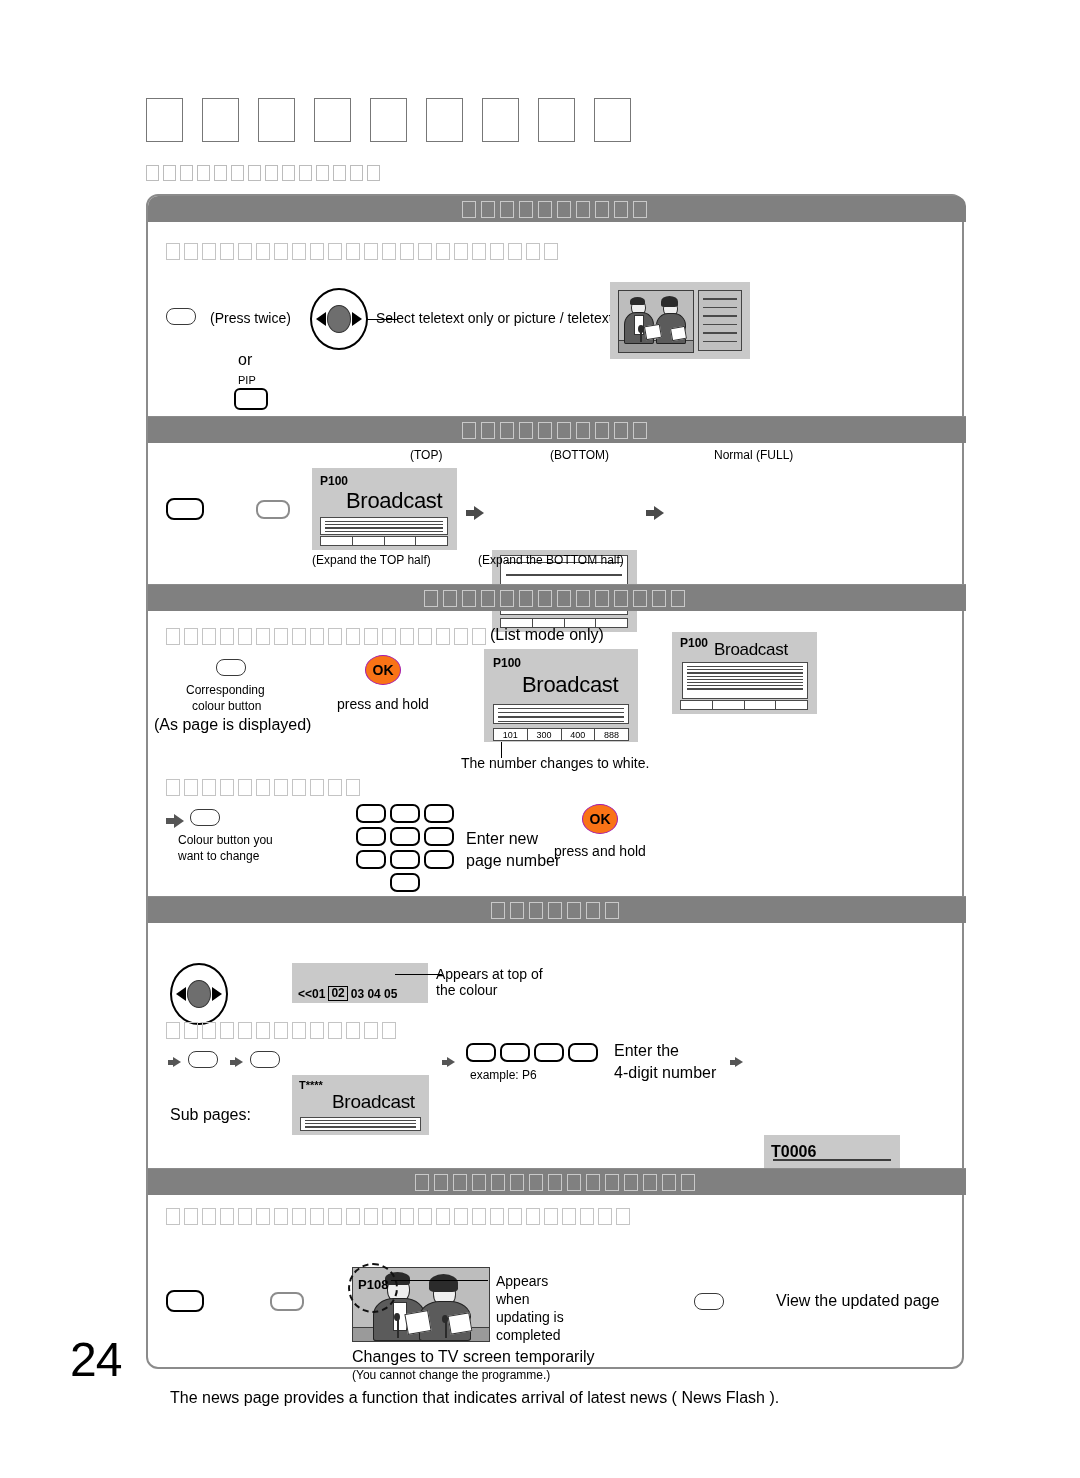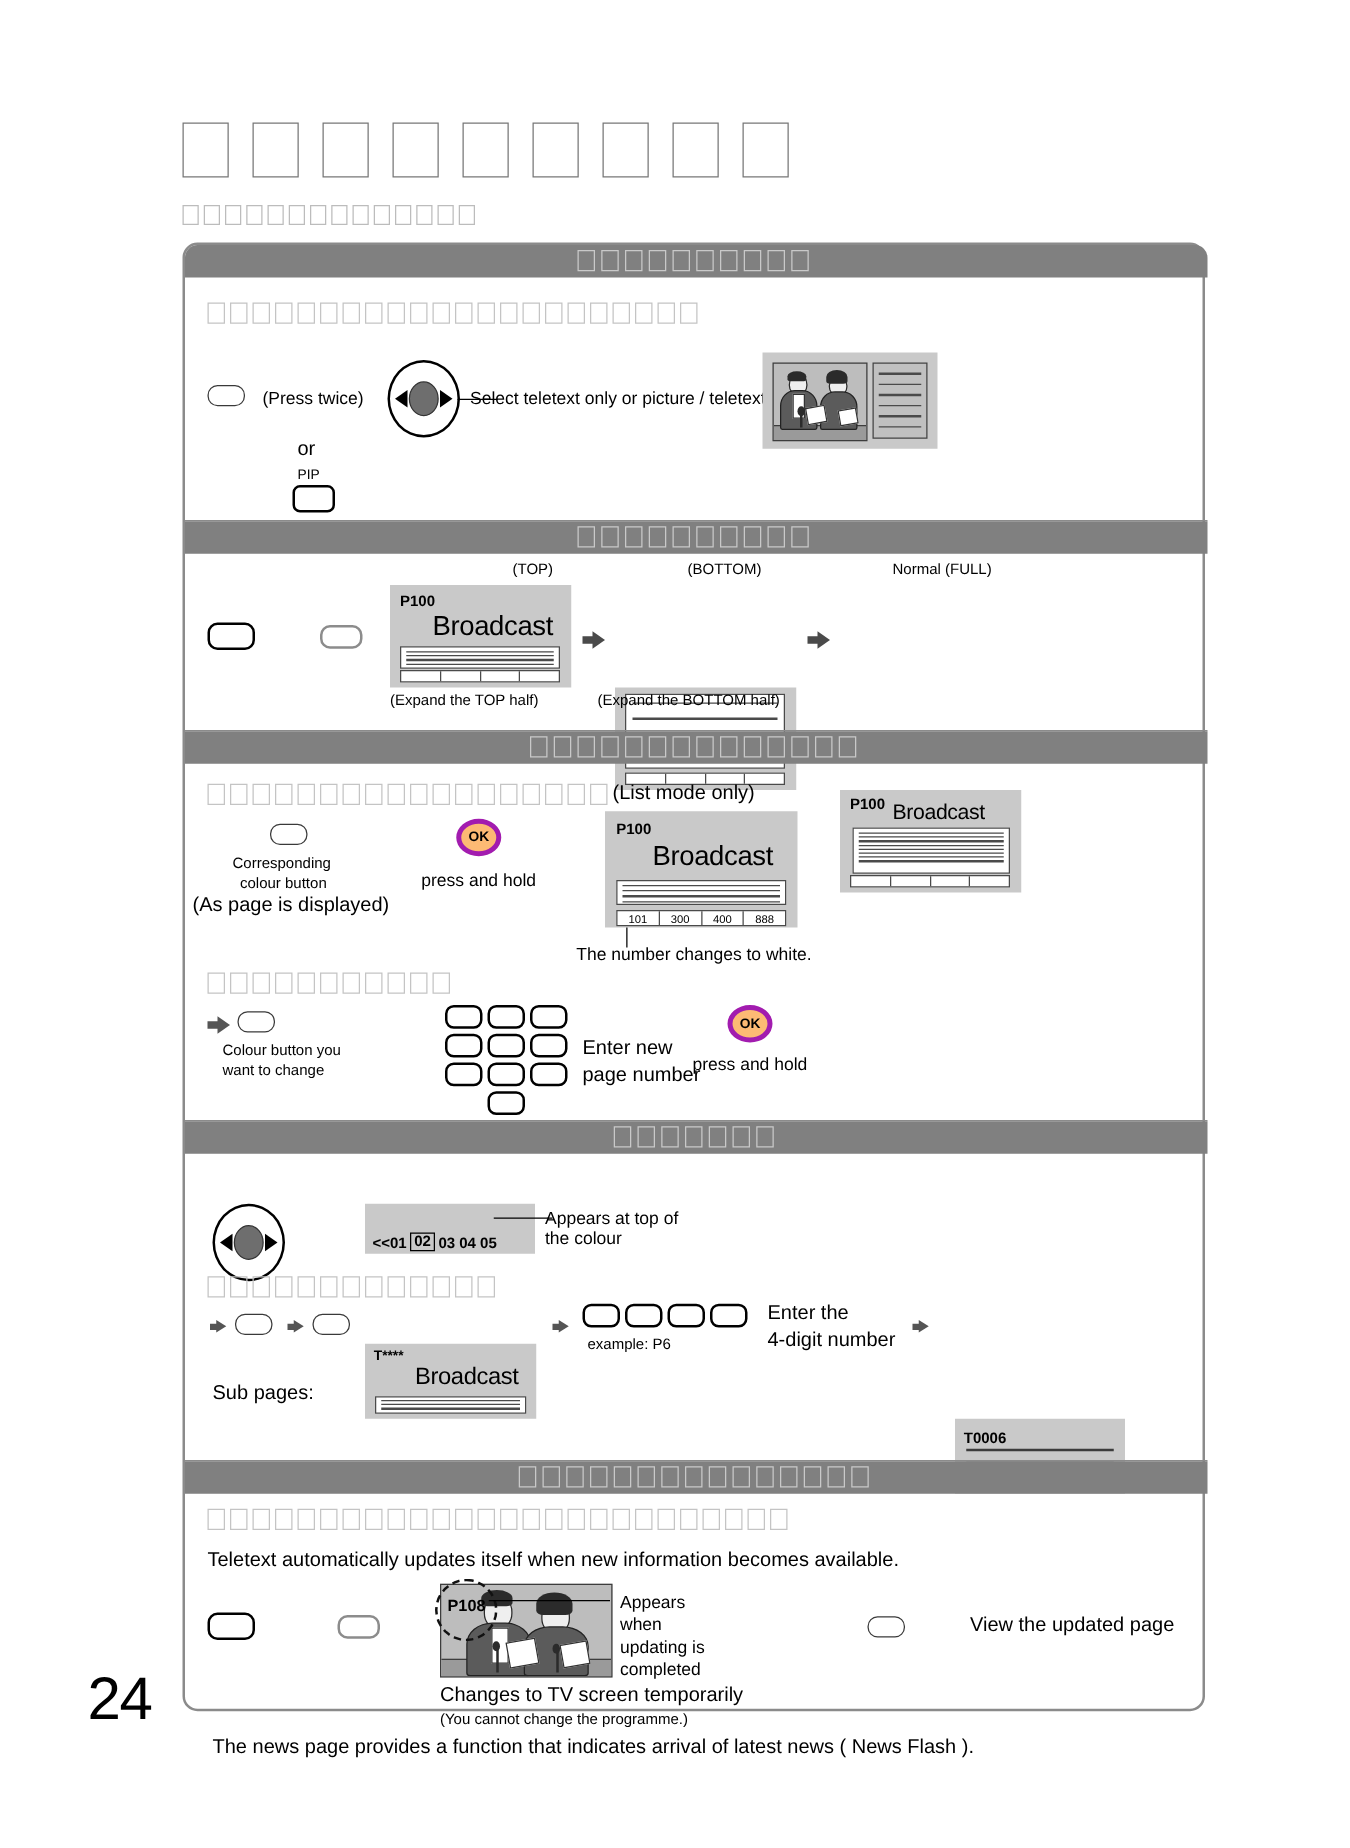--- a/index.html
+++ b/index.html
@@ -27,21 +27,21 @@
   .divline{position:absolute;left:0;width:818px;height:1px;background:#8b8b8b;}
 
   
   .btn{display:inline-block;box-sizing:border-box;border-radius:8px;background:#fff;}
   .btn-lg{width:38px;height:22px;border:2px solid #000;}
   .btn-md{width:34px;height:19px;border:2px solid #8c8c8c;}
   .btn-sm{width:30px;height:17px;border:1.5px solid #3a3a3a;}
   .btn-num{width:30px;height:19px;border:2px solid #000;border-radius:7px;}
   .btn-pip{width:34px;height:22px;border:2px solid #000;border-radius:6px;}
 
-  .ok-btn{display:inline-flex;align-items:center;justify-content:center;width:36px;height:30px;border:4px solid #a21caf;border-radius:50%;font-size:11px;font-weight:bold;box-sizing:border-box;background:#fdba74;}
+  .ok-btn{display:inline-flex;align-items:center;justify-content:center;width:36px;height:30px;border:1px solid #a21caf;border-radius:50%;font-size:14px;font-weight:bold;box-sizing:border-box;background:#f97316;}
 
   
   .joy{position:relative;width:58px;height:62px;border:2px solid #000;border-radius:50%;box-sizing:border-box;background:#fff;display:flex;align-items:center;justify-content:center;}
   .joy .knob{width:22px;height:26px;background:#6e6e6e;border-radius:50%;border:1px solid #333;}
   .joy .ar{position:absolute;top:50%;transform:translateY(-50%);width:0;height:0;}
   .joy .ar.l{left:4px;border-top:7px solid transparent;border-bottom:7px solid transparent;border-right:10px solid #000;}
   .joy .ar.r{right:4px;border-top:7px solid transparent;border-bottom:7px solid transparent;border-left:10px solid #000;}
 
   
   .arrow-r{display:inline-block;position:relative;width:18px;height:14px;vertical-align:middle;}
@@ -349,40 +349,39 @@
       <span class="btn btn-num"></span>
     </div>
     <div class="abs lbl-sm" style="left:322px;top:145px">example: P6</div>
 
     <div class="abs lbl-lg" style="left:466px;top:118px">Enter the</div>
     <div class="abs lbl-lg" style="left:466px;top:140px">4-digit number</div>
 
     <div class="abs" style="left:582px;top:130px"><span class="arrow-r tiny"></span></div>
 
     <div class="tvbox" style="left:616px;top:112px;width:136px;height:60px;">
-      <div class="tv-pagelbl" style="left:7px;top:8px;font-size:12px">T0006</div>
+      <div class="tv-pagelbl" style="left:7px;top:8px;font-size:16px">T0006</div>
       <div class="abs" style="left:9px;top:24px;width:118px">
         <i style="display:block;height:1.5px;background:#3c3c3c;margin-bottom:7px"></i>
         <i style="display:block;height:1.5px;background:#3c3c3c;margin-bottom:7px"></i>
         <i style="display:block;height:1.5px;background:#3c3c3c;margin-bottom:7px"></i>
         <i style="display:block;height:1.5px;background:#3c3c3c;"></i>
       </div>
     </div>
 
     <div class="abs lbl-lg" style="left:22px;top:182px">Sub pages:</div>
   </div>
   <div class="divline" style="top:972px"></div>
 
   <div class="sec-hdr" style="top:973px">
     <span><span class="tofu tofu-hdr"></span><span class="tofu tofu-hdr"></span><span class="tofu tofu-hdr"></span><span class="tofu tofu-hdr"></span><span class="tofu tofu-hdr"></span><span class="tofu tofu-hdr"></span><span class="tofu tofu-hdr"></span><span class="tofu tofu-hdr"></span><span class="tofu tofu-hdr"></span><span class="tofu tofu-hdr"></span><span class="tofu tofu-hdr"></span><span class="tofu tofu-hdr"></span><span class="tofu tofu-hdr"></span><span class="tofu tofu-hdr"></span><span class="tofu tofu-hdr"></span></span>
   </div>
   <div class="sec-body" style="top:999px;height:176px">
 
     <div class="abs" style="left:18px;top:12px"><span class="tofu tofu-line"></span><span class="tofu tofu-line"></span><span class="tofu tofu-line"></span><span class="tofu tofu-line"></span><span class="tofu tofu-line"></span><span class="tofu tofu-line"></span><span class="tofu tofu-line"></span><span class="tofu tofu-line"></span><span class="tofu tofu-line"></span><span class="tofu tofu-line"></span><span class="tofu tofu-line"></span><span class="tofu tofu-line"></span><span class="tofu tofu-line"></span><span class="tofu tofu-line"></span><span class="tofu tofu-line"></span><span class="tofu tofu-line"></span><span class="tofu tofu-line"></span><span class="tofu tofu-line"></span><span class="tofu tofu-line"></span><span class="tofu tofu-line"></span><span class="tofu tofu-line"></span><span class="tofu tofu-line"></span><span class="tofu tofu-line"></span><span class="tofu tofu-line"></span><span class="tofu tofu-line"></span><span class="tofu tofu-line"></span></div>
-    <div class="abs lbl-lg" style="left:18px;top:44px">Teletext automatically updates itself when new information becomes available.</div>
 
     <div class="abs" style="left:18px;top:95px"><span class="btn btn-lg"></span></div>
     <div class="abs" style="left:122px;top:97px"><span class="btn btn-md"></span></div>
 
     <div class="anchors" style="left:204px;top:72px;width:136px;height:73px;border:1.5px solid #3d3d3d;">
       <div class="desk"></div>
       <div class="head" style="left:34px;top:8px;width:21px;height:25px;"></div>
       <div class="hair" style="left:32px;top:4px;width:25px;height:13px;"></div>
       <div class="body" style="left:20px;top:30px;width:50px;height:41px;"></div>
       <div class="shirt" style="left:40px;top:34px;width:12px;height:27px;"></div>

